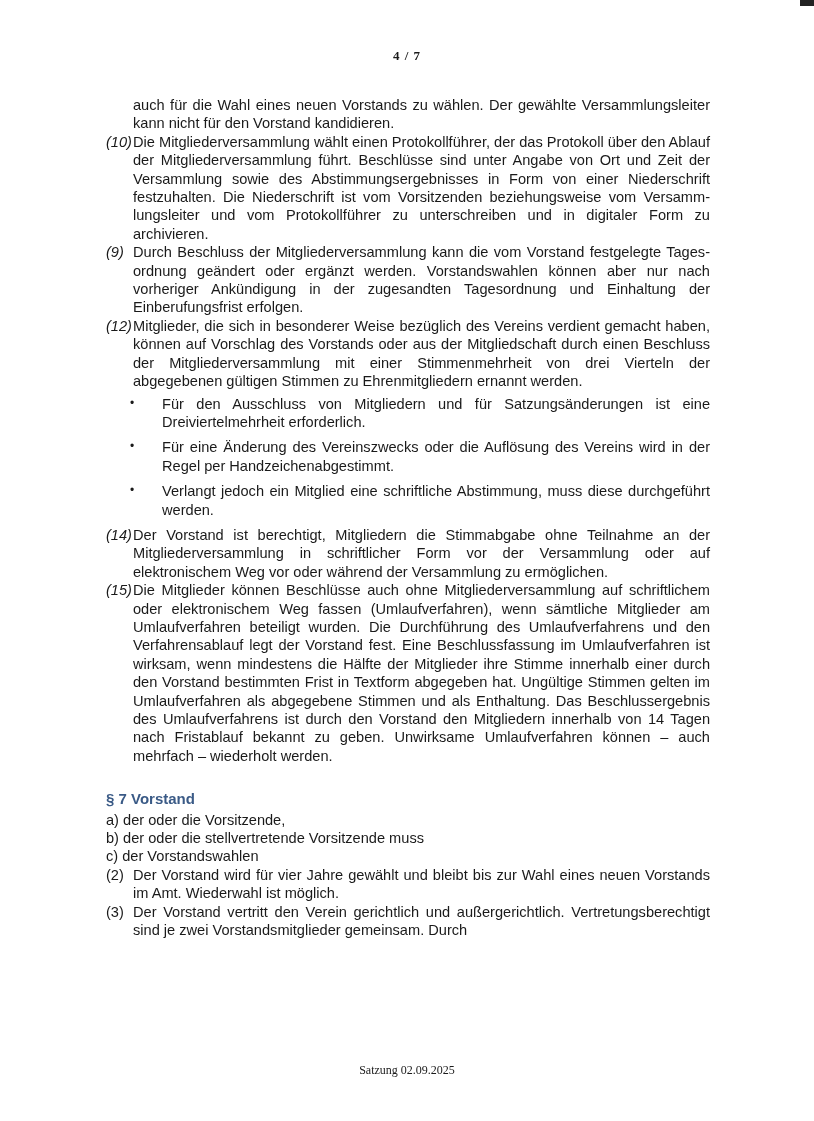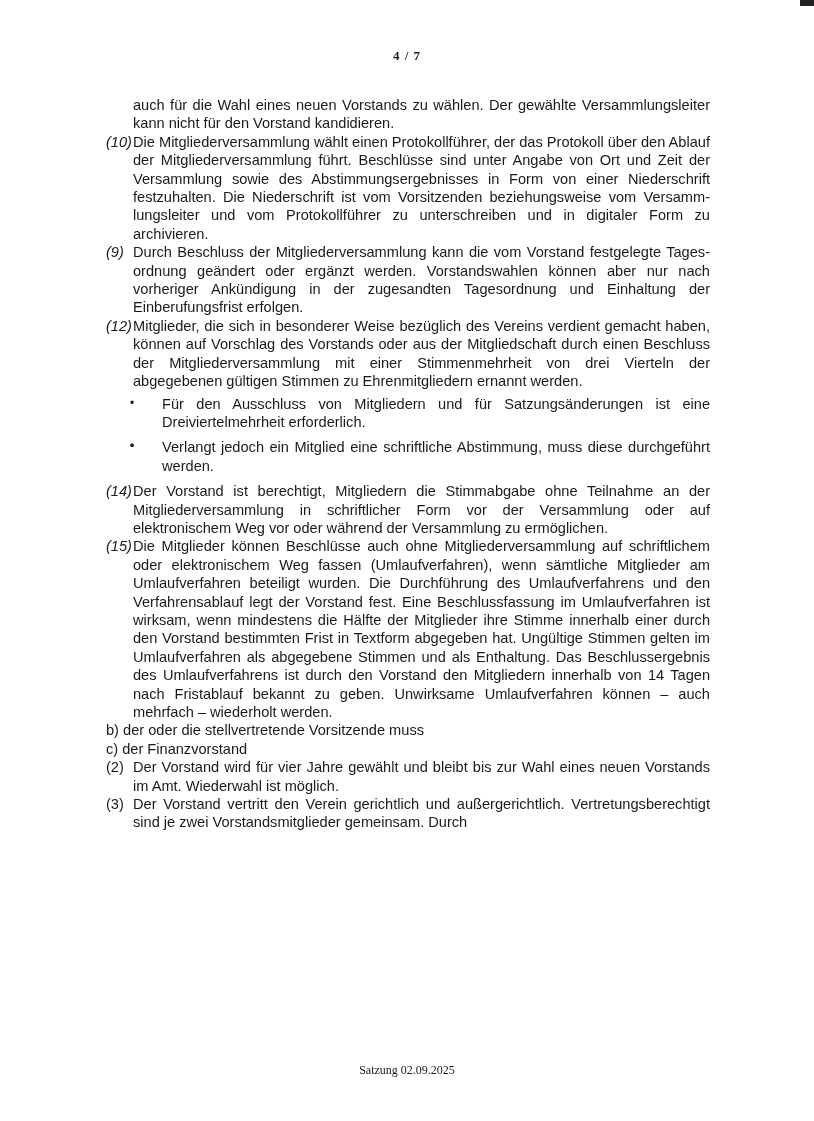--- a/index.html
+++ b/index.html
@@ -57,38 +57,41 @@
     <span>Mitglieder, die sich in besonderer Weise bezüglich des Vereins verdient gemacht haben, können auf Vorschlag des Vorstands oder aus der Mitgliedschaft durch einen Beschluss der Mitgliederversammlung mit einer Stimmenmehrheit von drei Vierteln der abgegebenen gültigen Stimmen zu Ehrenmitgliedern ernannt werden.</span>
   </div>
 
   <div class="bullets">
     <div class="bullet">
       <span class="dot">•</span>
       <span>Für den Ausschluss von Mitgliedern und für Satzungsänderungen ist eine Dreiviertelmehrheit erforderlich.</span>
     </div>
     <div class="bullet">
       <span class="dot">•</span>
+      <span>Für eine Änderung des Vereinszwecks oder die Auflösung des Vereins wird in der Regel per Handzeichenabgestimmt.</span>
     </div>
     <div class="bullet">
       <span class="dot">•</span>
       <span>Verlangt jedoch ein Mitglied eine schriftliche Abstimmung, muss diese durchgeführt werden.</span>
     </div>
   </div>
 
   <div class="para">
     <span class="num">(14)</span>
     <span>Der Vorstand ist berechtigt, Mitgliedern die Stimmabgabe ohne Teilnahme an der Mitgliederversammlung in schriftlicher Form vor der Versammlung oder auf elektronischem Weg vor oder während der Versammlung zu ermöglichen.</span>
   </div>
   <div class="para">
     <span class="num">(15)</span>
     <span>Die Mitglieder können Beschlüsse auch ohne Mitgliederversammlung auf schriftlichem oder elektronischem Weg fassen (Umlaufverfahren), wenn sämtliche Mitglieder am Umlaufverfahren beteiligt wurden. Die Durchführung des Umlaufverfahrens und den Verfahrensablauf legt der Vorstand fest. Eine Beschlussfassung im Umlaufverfahren ist wirksam, wenn mindestens die Hälfte der Mitglieder ihre Stimme innerhalb einer durch den Vorstand bestimmten Frist in Textform abgegeben hat. Ungültige Stimmen gelten im Umlaufverfahren als abgegebene Stimmen und als Enthaltung. Das Beschlussergebnis des Umlaufverfahrens ist durch den Vorstand den Mitgliedern innerhalb von 14 Tagen nach Fristablauf bekannt zu geben. Unwirksame Umlaufverfahren können – auch mehrfach – wiederholt werden.</span>
   </div>
 
+  <div class="section-title">§ 7 Vorstand</div>
+  <div class="plain">a) der oder die Vorsitzende,</div>
   <div class="plain">b) der oder die stellvertretende Vorsitzende muss</div>
-  <div class="plain">c) der Finanzvorstand</div>
+  <div class="plain">c) der Vorstandswahlen</div>
 
   <div class="sub">
     <span class="num">(2)</span>
     <span>Der Vorstand wird für vier Jahre gewählt und bleibt bis zur Wahl eines neuen Vorstands im Amt. Wiederwahl ist möglich.</span>
   </div>
   <div class="sub">
     <span class="num">(3)</span>
     <span>Der Vorstand vertritt den Verein gerichtlich und außergerichtlich. Vertretungsberechtigt sind je zwei Vorstandsmitglieder gemeinsam. Durch</span>
   </div>
 </div>

